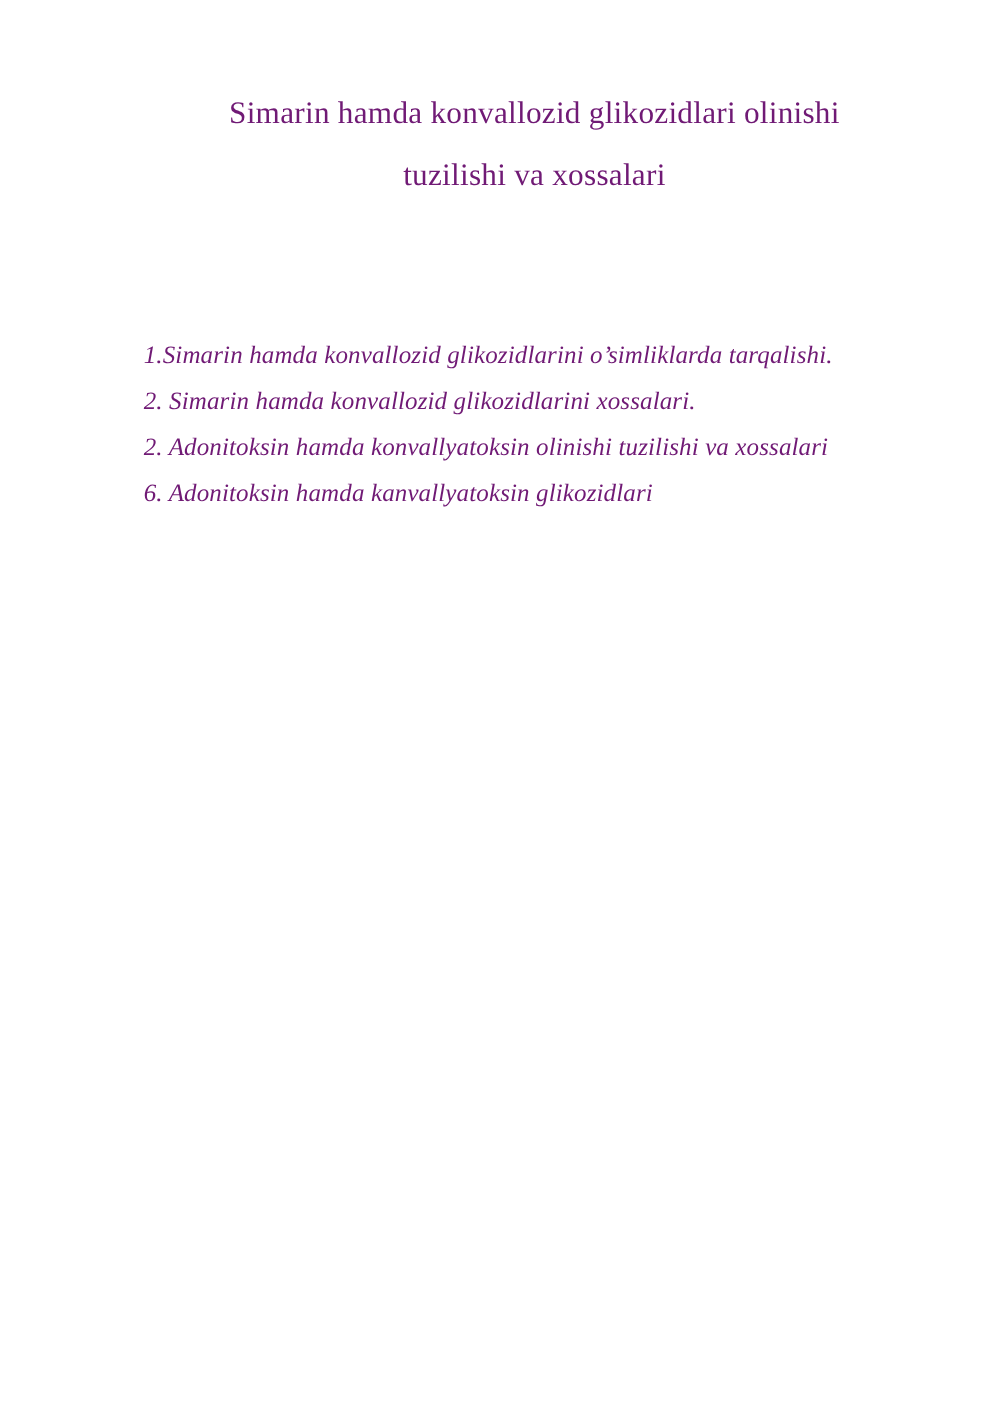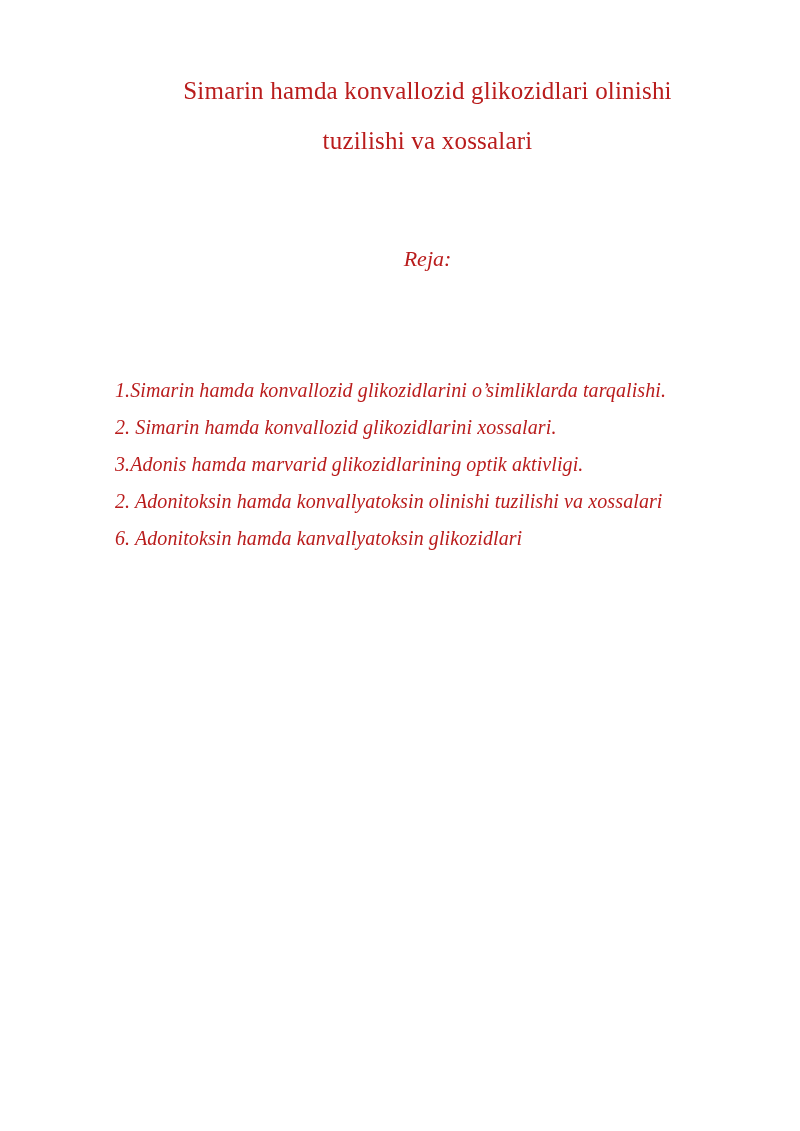--- a/index.html
+++ b/index.html
@@ -7,21 +7,21 @@
     padding: 0;
     background: #ffffff;
   }
   .page {
     position: relative;
     width: 800px;
     height: 1131px;
     background: #ffffff;
     overflow: hidden;
     font-family: "Liberation Serif", "DejaVu Serif", serif;
-    color: #b91c1c;
+    color: #701a75;
   }
   .content {
     padding: 0 60px 0 115px; 
   }
   .doc-title {
     margin: 66px 0 0 0;
     font-size: 25px;
     font-weight: normal;
     line-height: 50px;
     text-align: center;
@@ -53,24 +53,22 @@
 <body>
 
 <div class="page">
   <div class="content">
 
     <h1 class="doc-title">
       <span class="title-line">Simarin hamda konvallozid glikozidlari olinishi</span>
       <span class="title-line">tuzilishi va xossalari</span>
     </h1>
 
-    <p class="plan-heading">Reja:</p>
 
     <div class="plan-list">
       <p>1.Simarin hamda konvallozid glikozidlarini o’simliklarda tarqalishi.</p>
       <p>2. Simarin hamda konvallozid glikozidlarini xossalari.</p>
-      <p>3.Adonis hamda marvarid glikozidlarining optik aktivligi.</p>
       <p>2. Adonitoksin hamda konvallyatoksin olinishi tuzilishi va xossalari</p>
       <p>6. Adonitoksin hamda kanvallyatoksin glikozidlari</p>
     </div>
 
   </div>
 </div>
 
 </body></html>

